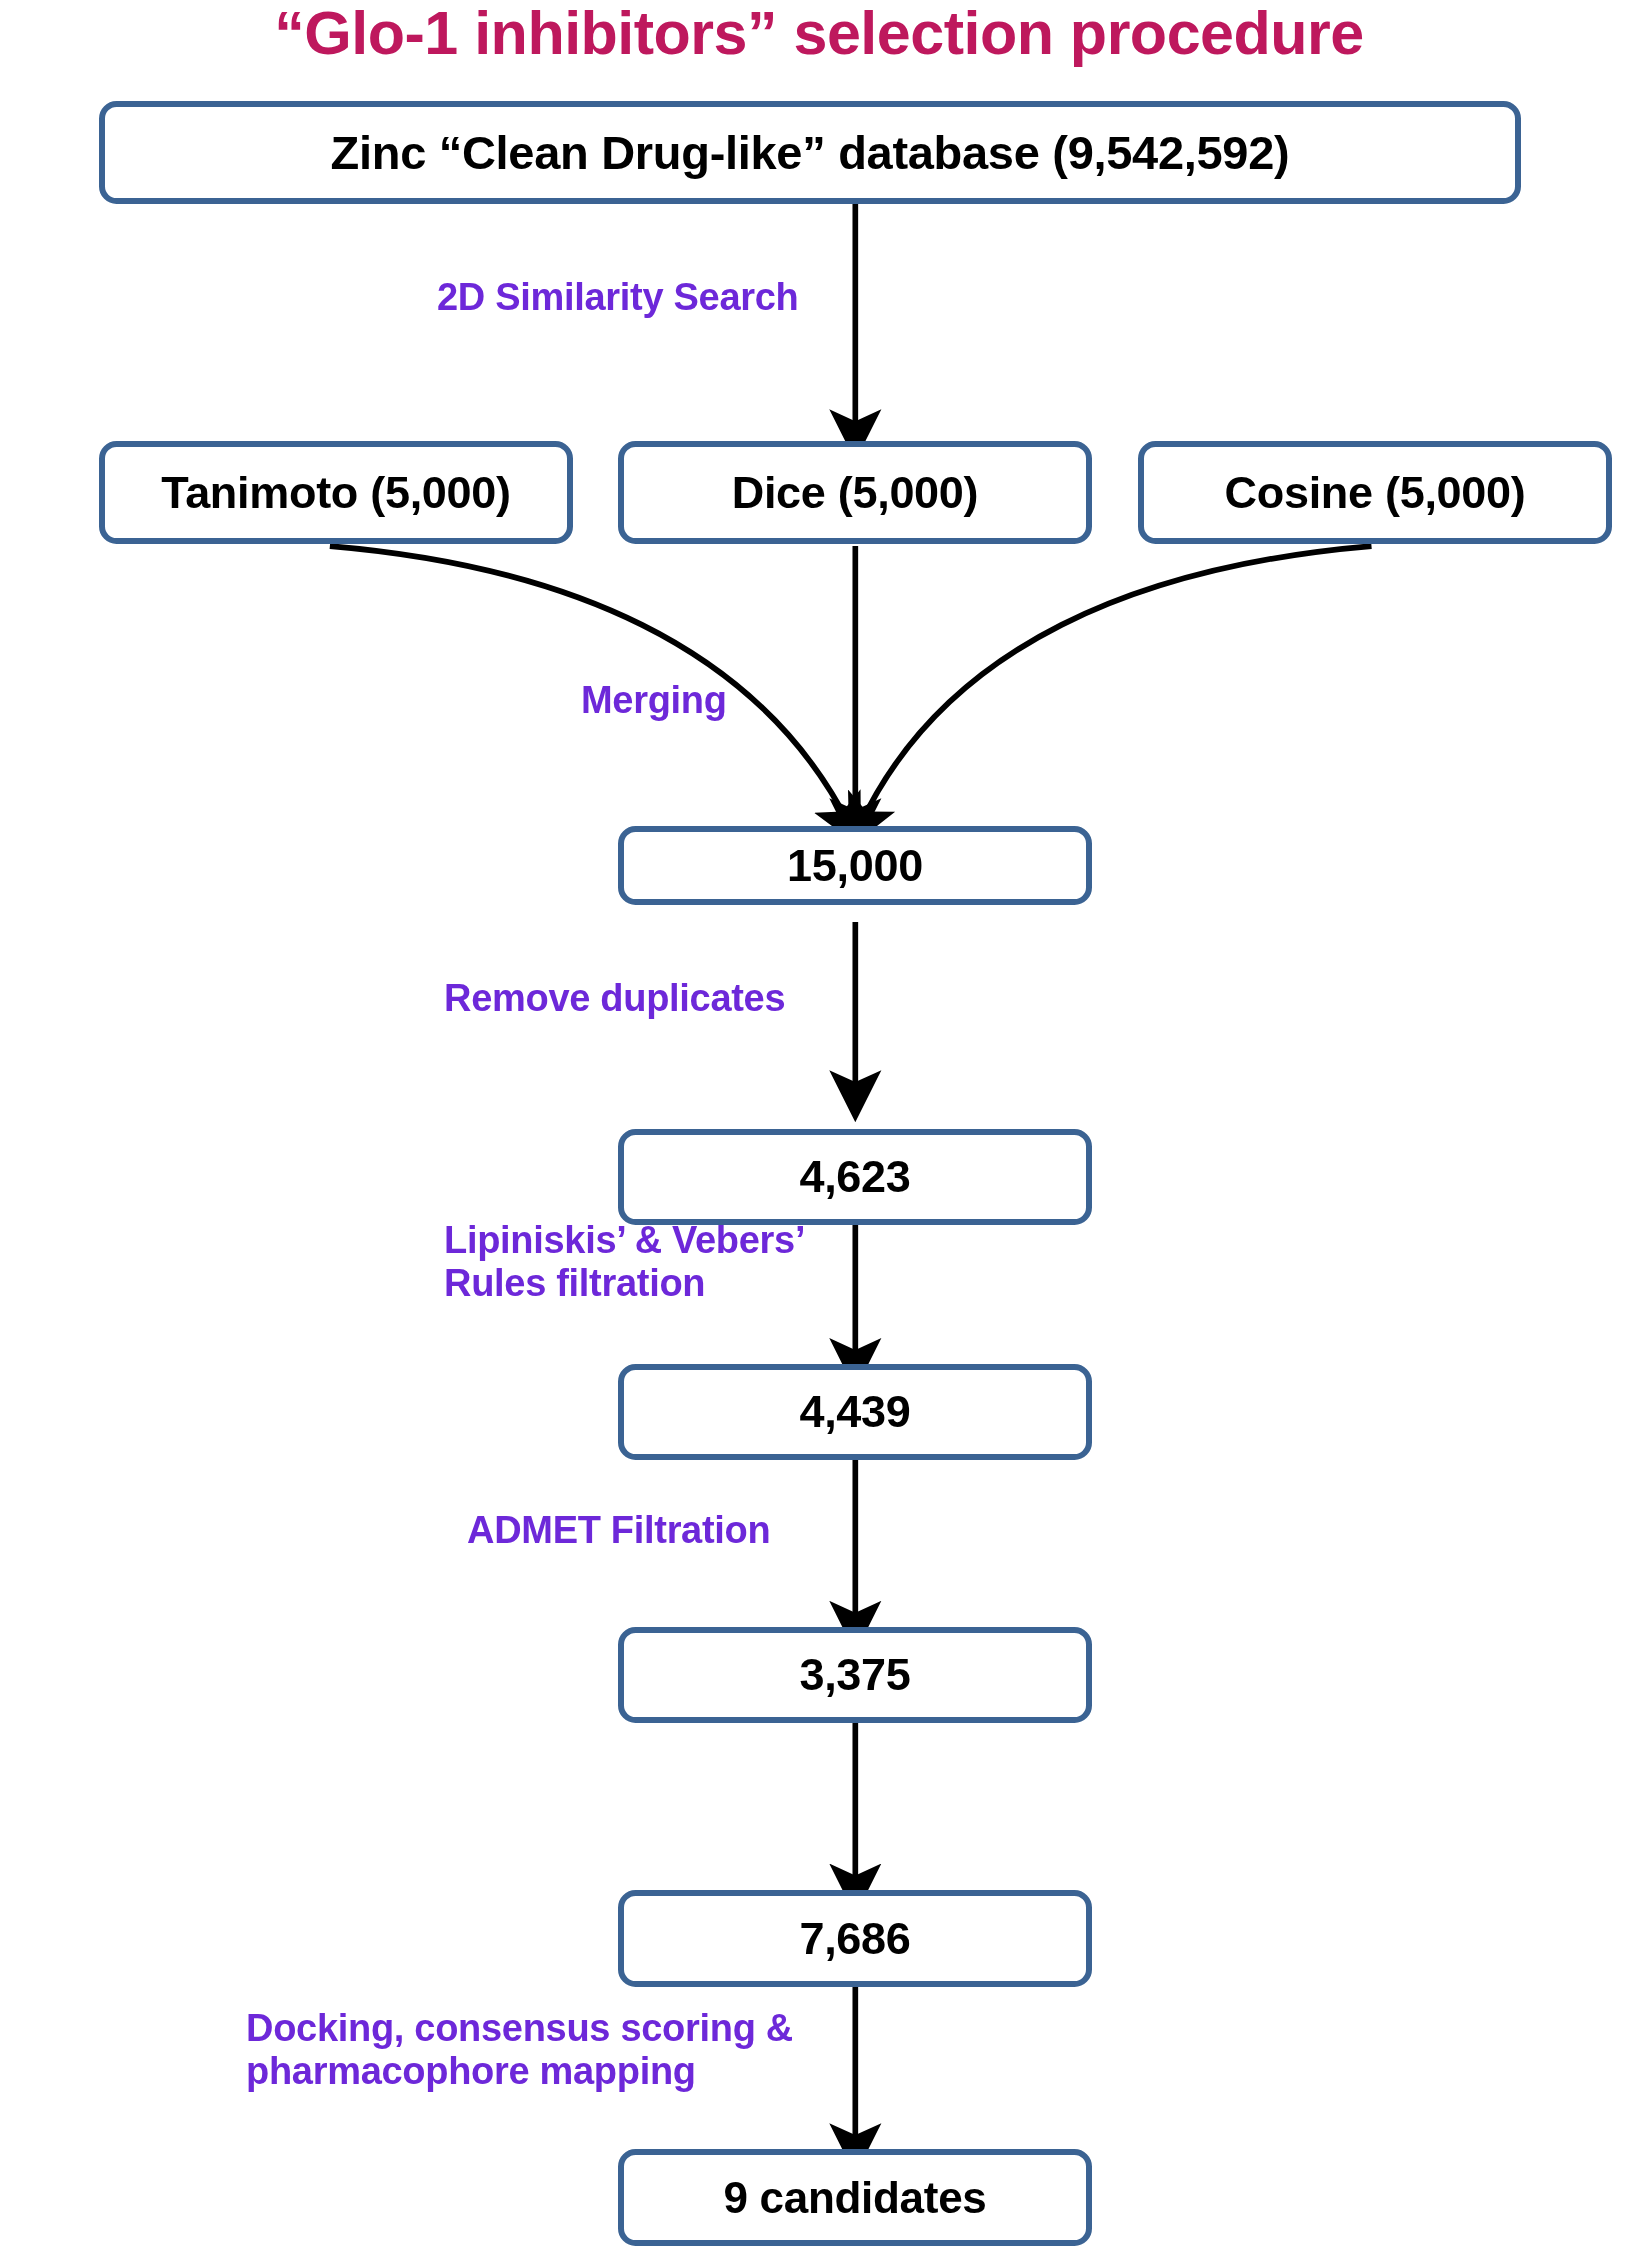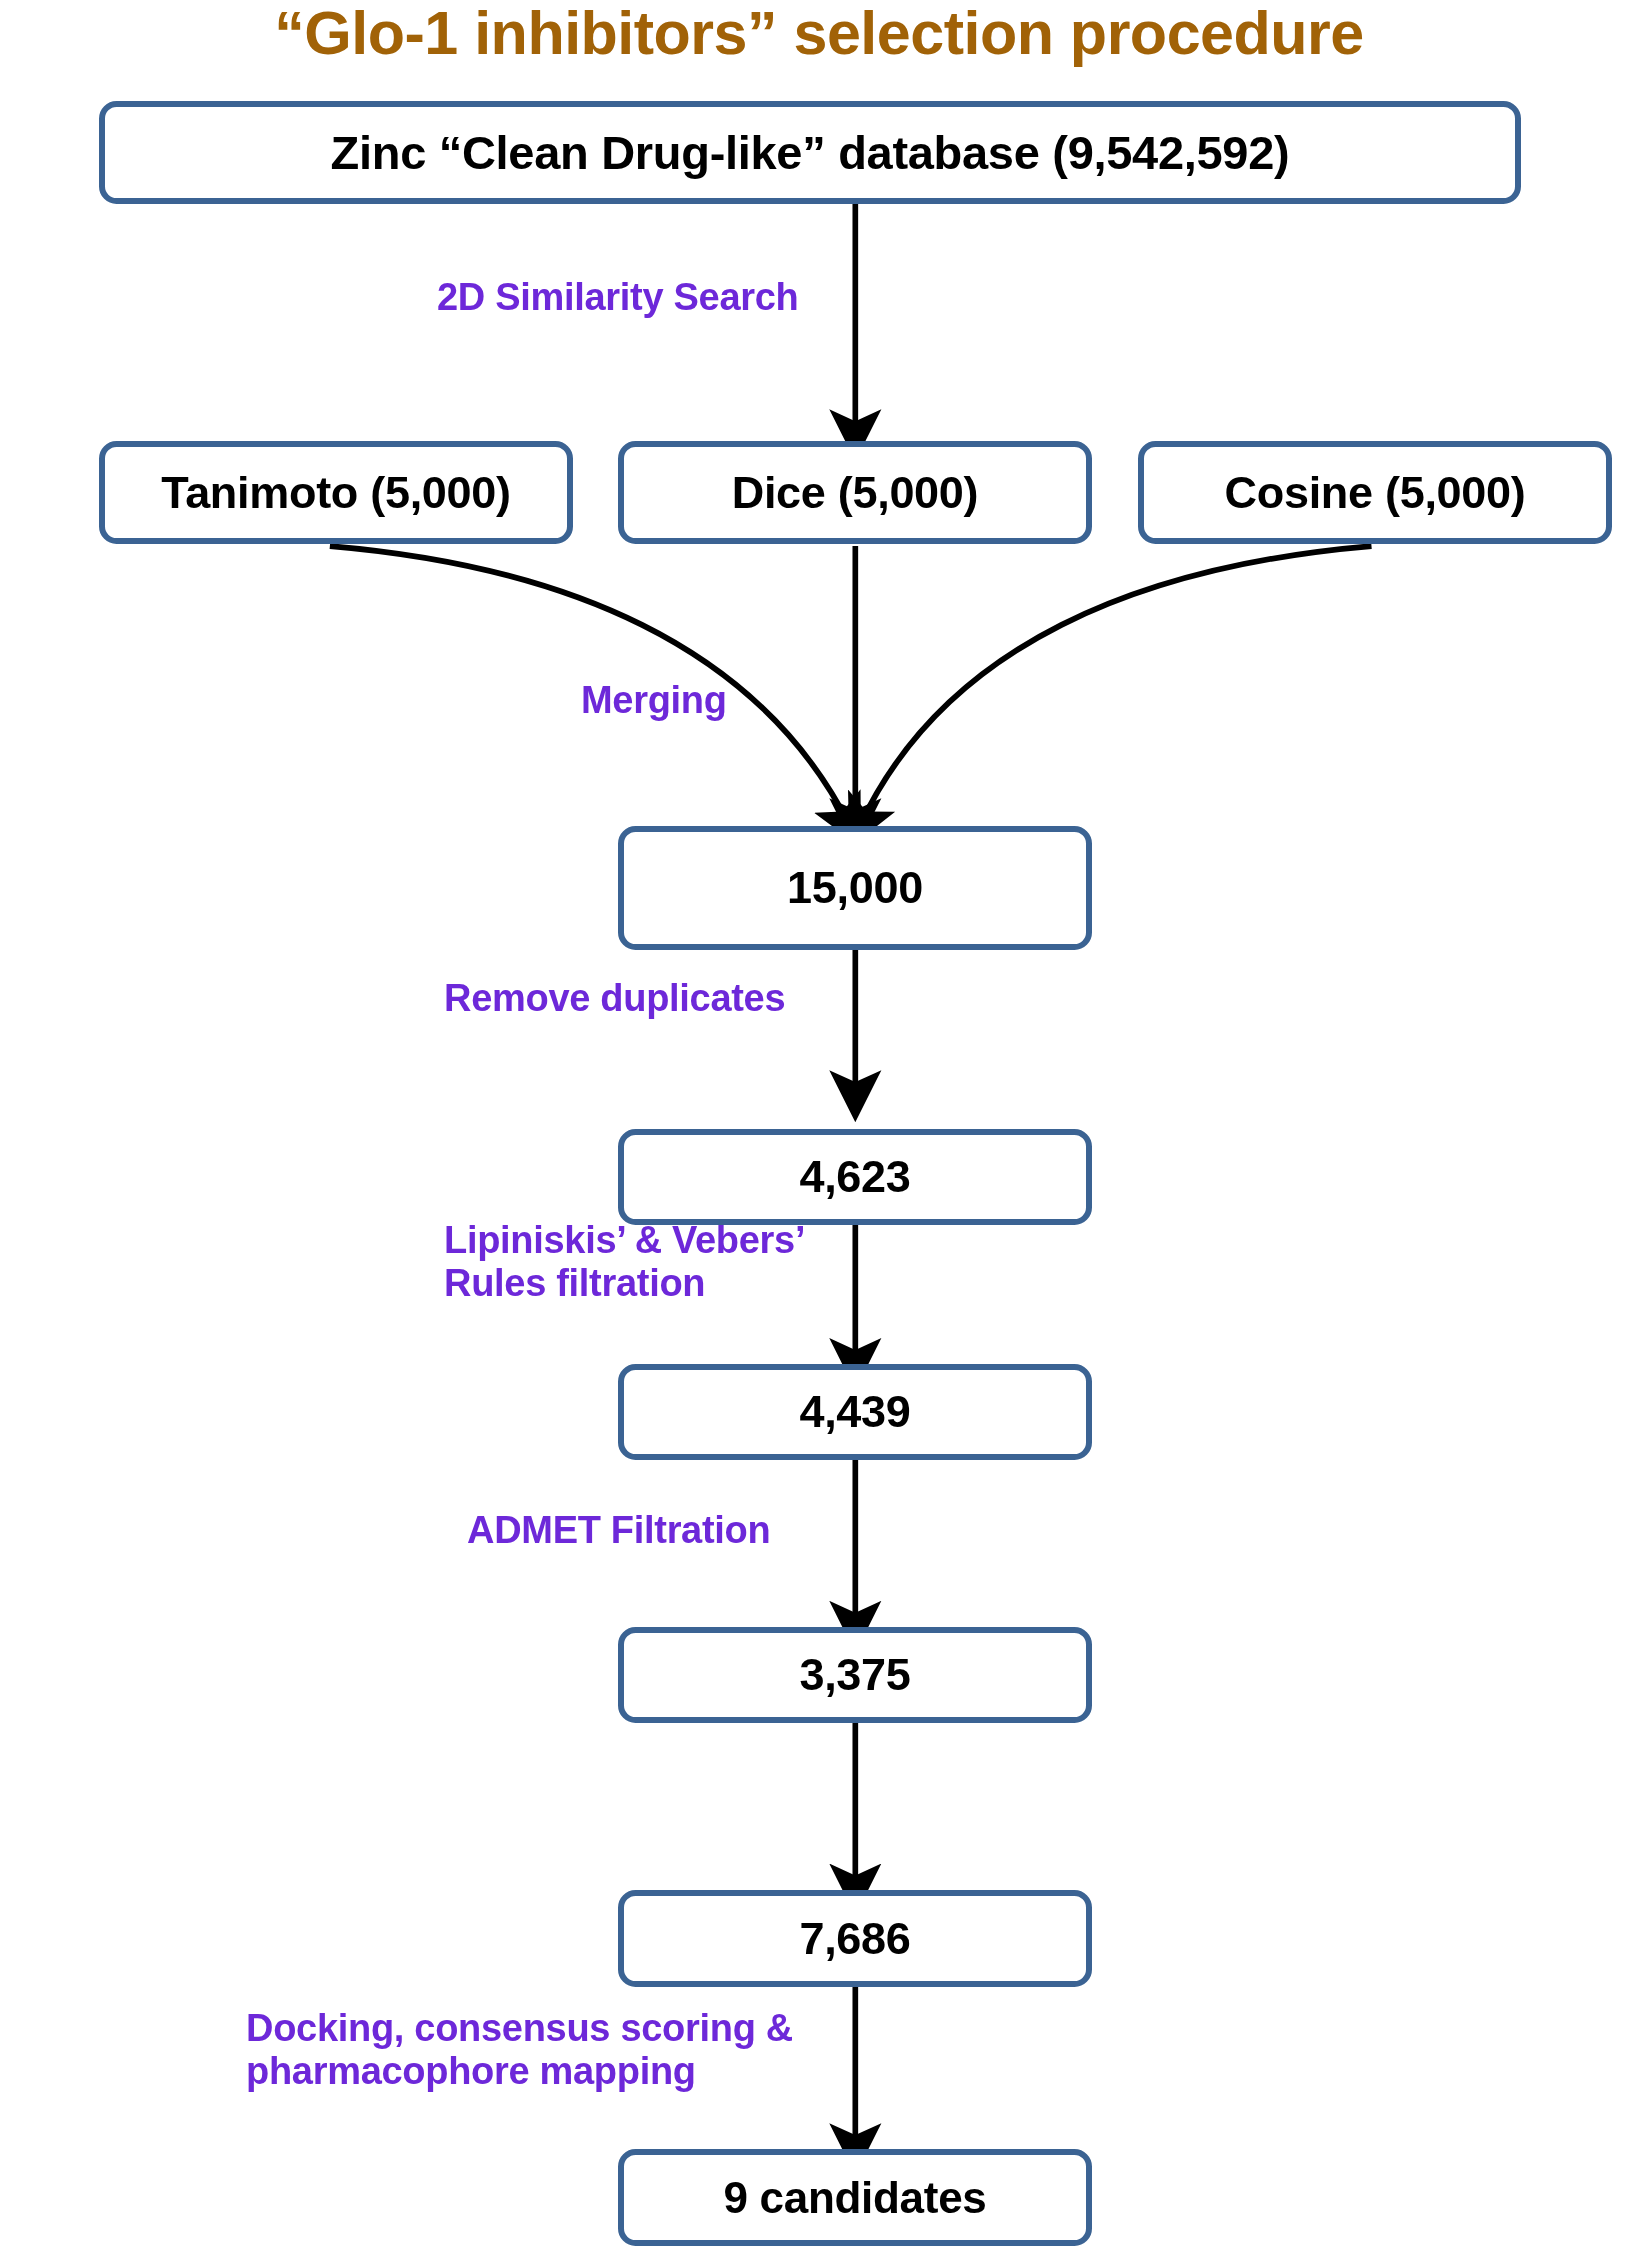--- a/index.html
+++ b/index.html
@@ -20,21 +20,21 @@
 
   
   .title {
     position: absolute;
     left: 0;
     top: 0;
     width: 1638px;
     text-align: center;
     font-size: 61px;
     font-weight: bold;
-    color: #a16207;
+    color: #be185d;
     letter-spacing: -0.5px;
     line-height: 1.0;
     padding-top: 3.1px;
     box-sizing: border-box;
   }
 
   
   .node {
     position: absolute;
     box-sizing: border-box;
@@ -116,21 +116,21 @@
   </div>
 
   <div class="node" style="left:618px; top:441px; width:474px; height:103px;">
     <span>Dice (5,000)</span>
   </div>
 
   <div class="node" style="left:1138px; top:441px; width:474px; height:103px;justify-content:center;">
     <span>Cosine (5,000)</span>
   </div>
 
-  <div class="node" style="left:618px; top:826px; width:474px; height:124px;">
+  <div class="node" style="left:618px; top:826px; width:474px; height:79px;">
     <span>15,000</span>
   </div>
 
   <div class="node" style="left:618px; top:1096px; width:474px; height:96px;margin-top:33px;">
     <span>4,623</span>
   </div>
 
   <div class="node" style="left:618px; top:1364px; width:474px; height:96px;">
     <span>4,439</span>
   </div>

